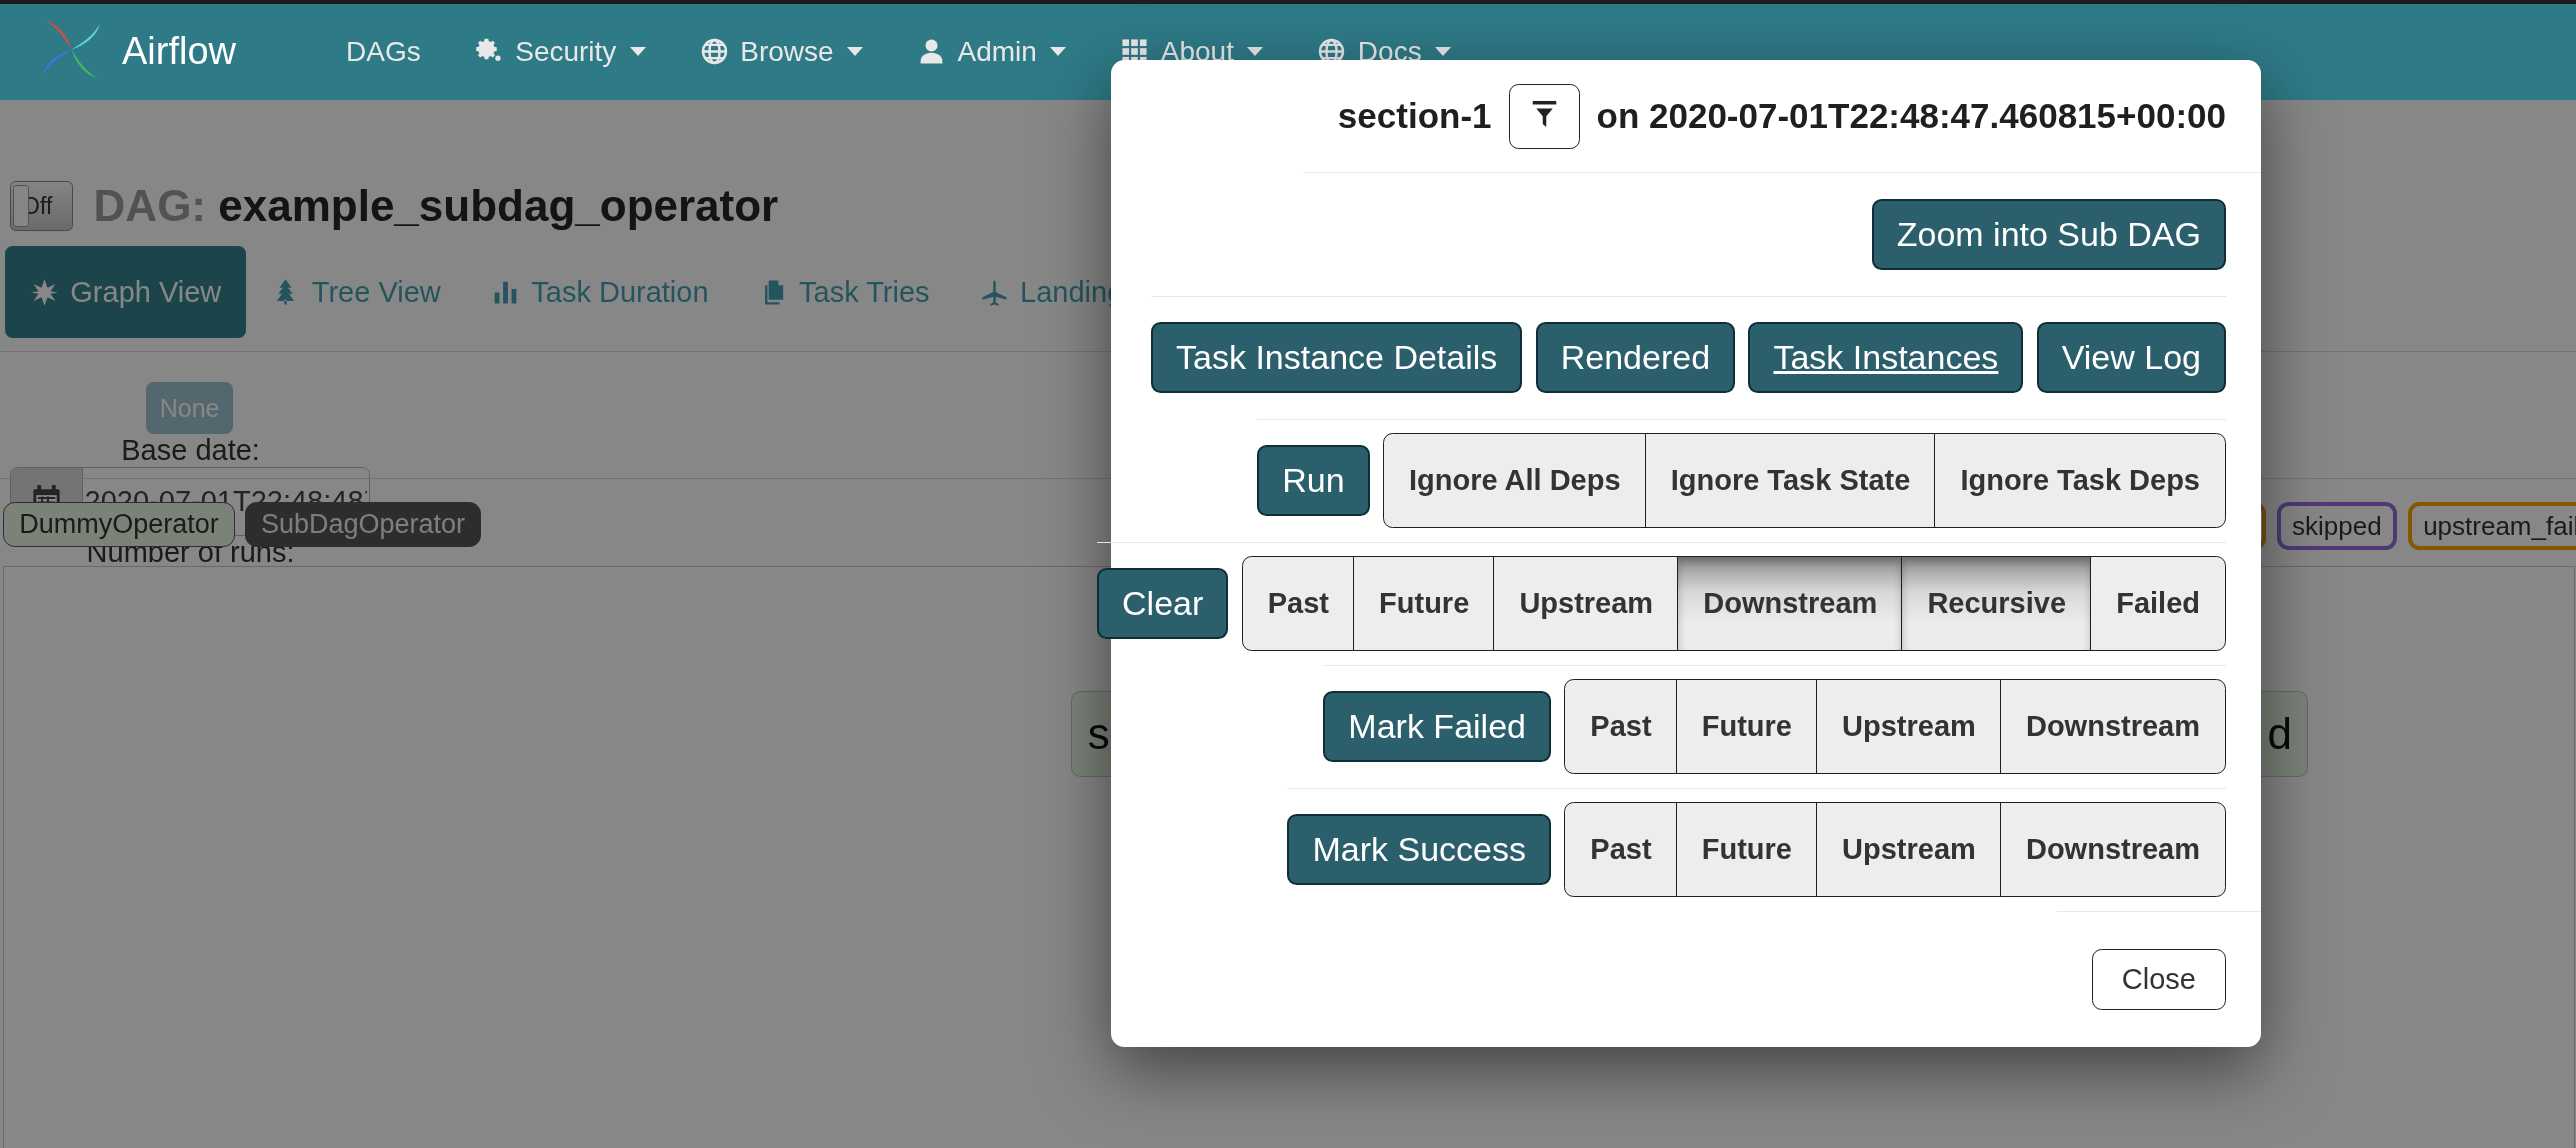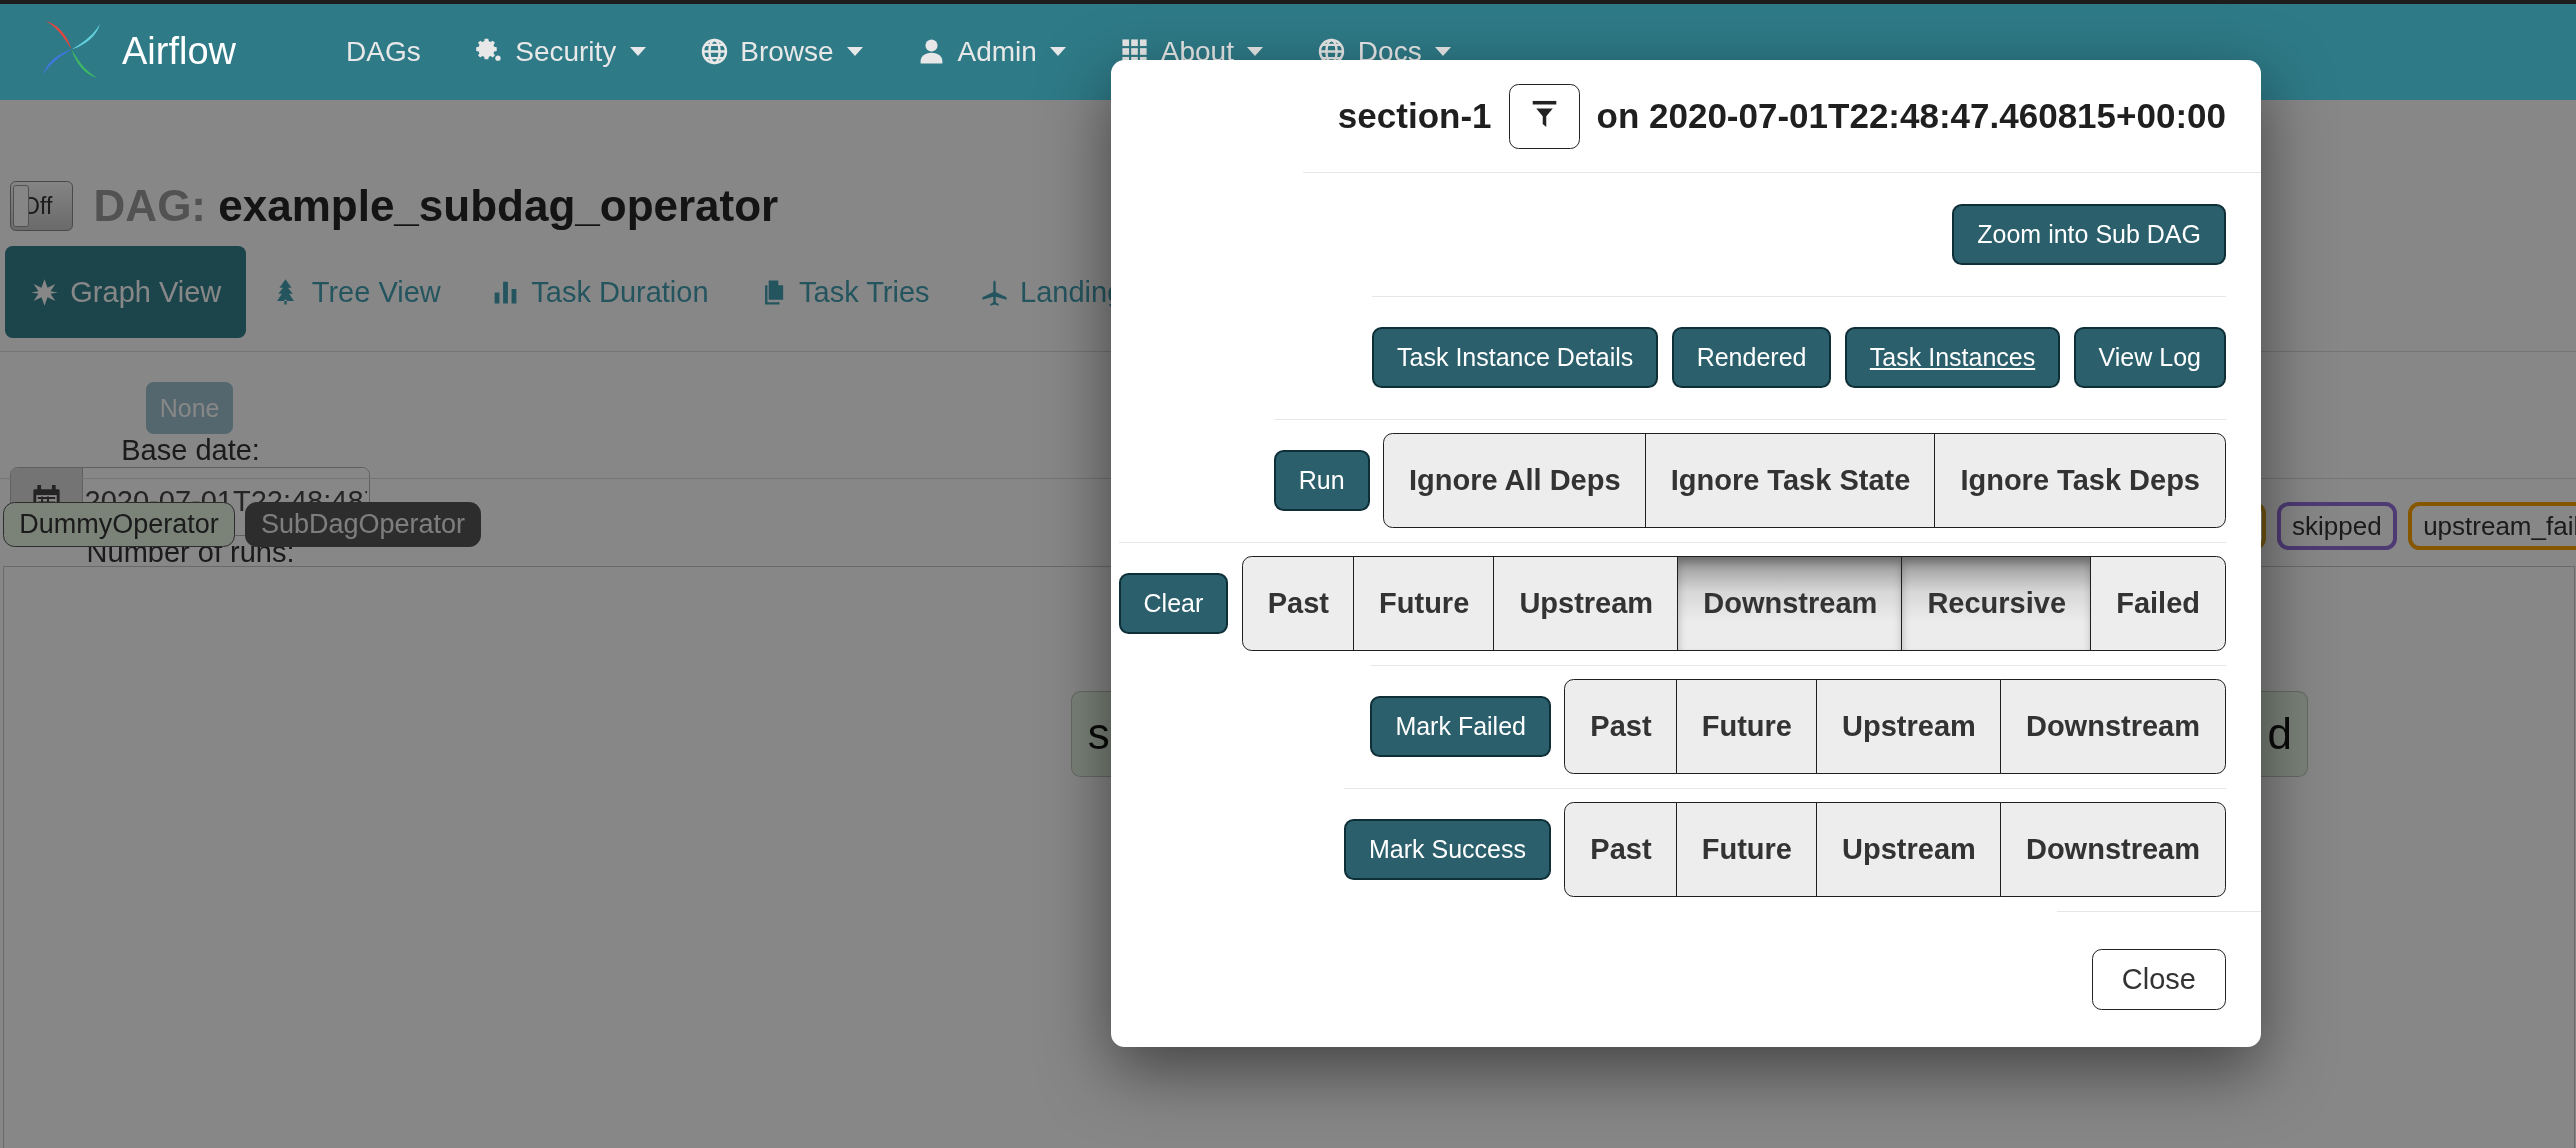--- a/index.html
+++ b/index.html
@@ -85,21 +85,21 @@
     display:flex;flex-direction:column;box-sizing:border-box;align-items:flex-end;}
   .m-header{height:113px;border-bottom:1.9px solid #e7e7e7;display:flex;align-items:center;
     padding:0 35px;gap:17px;box-sizing:border-box;}
   .m-title{font-size:35px;font-weight:bold;color:#1f1f1f;white-space:nowrap;}
   .filter-btn{width:69px;height:63px;background:#fff;border:1.9px solid #222;border-radius:9.6px;
     display:flex;align-items:center;justify-content:center;cursor:pointer;}
   .mrow{height:123px;display:flex;align-items:center;padding:0 35px;box-sizing:border-box;
     position:relative;}
   .mrow + .mrow::before{content:"";position:absolute;left:35px;right:35px;top:0;
     border-top:1.9px solid #e7e7e7;}
-  .btn-teal{background:#2b5f6b;color:#fff;font-size:25px;border:2.9px solid #0e2f38;border-radius:9.6px;
+  .btn-teal{background:#2b5f6b;color:#fff;font-size:34px;border:2.9px solid #0e2f38;border-radius:9.6px;
     padding:14.4px 23px;font-family:inherit;cursor:pointer;white-space:nowrap;}
   .btn-group{display:flex;margin-left:13.4px;}
   .btn-plain{background:#ededed;color:#333;font-size:29px;border:1.9px solid #1f1f1f;
     padding:30px 25px;margin-left:-1.9px;font-family:inherit;cursor:pointer;white-space:nowrap;font-weight:bold;}
   .btn-group .btn-plain:first-child{border-top-left-radius:9.6px;border-bottom-left-radius:9.6px;margin-left:0;}
   .btn-group .btn-plain:last-child{border-top-right-radius:9.6px;border-bottom-right-radius:9.6px;}
   .btn-plain.active{background:linear-gradient(180deg,#8f8f8f 0%,#d8d8d8 38%,#ececec 70%);
     box-shadow:inset 0 5.8px 8.6px rgba(0,0,0,0.25);}
   .m-footer{flex:1;border-top:1.9px solid #e7e7e7;display:flex;align-items:center;
     justify-content:flex-end;padding:0 35px;box-sizing:border-box;}

